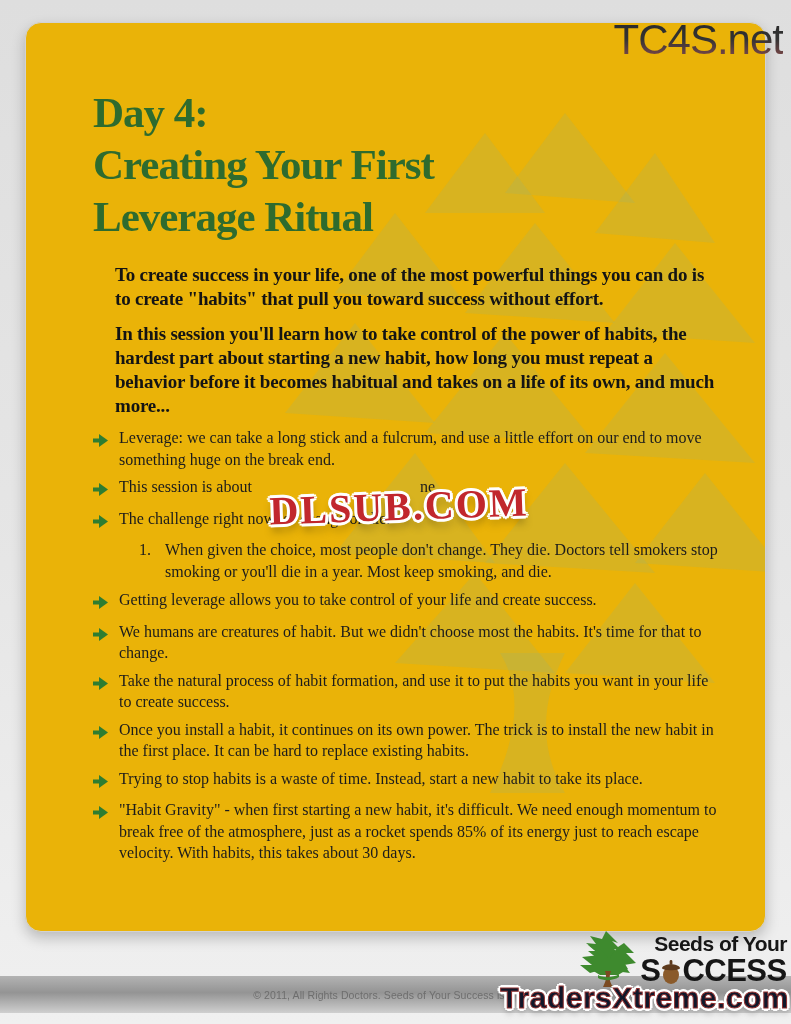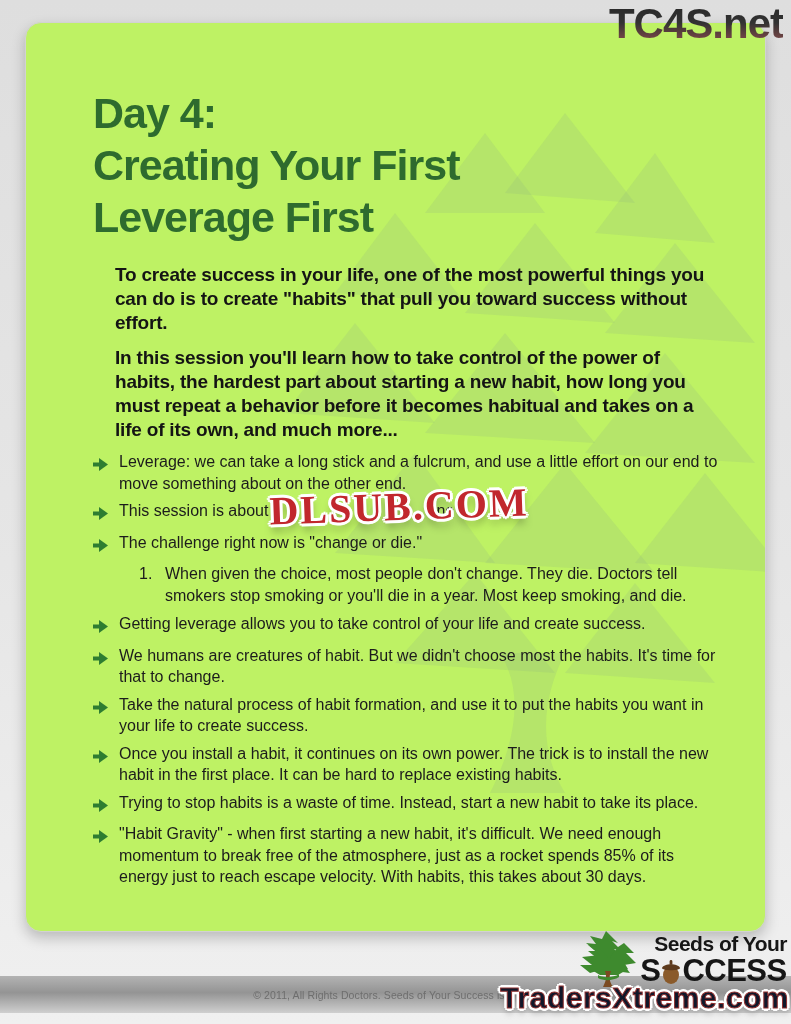--- a/index.html
+++ b/index.html
@@ -6,32 +6,32 @@
   html,body { width:791px; height:1024px; }
   body{
     font-family:"Liberation Sans", sans-serif;
     position:relative; overflow:hidden;
     background:linear-gradient(180deg,#dedede 0%,#e6e6e6 55%,#f0f0f0 100%);
   }
   .stage{ position:absolute; inset:0; width:791px; height:1024px; }
 
   
   .tc4s{
-    position:absolute; top:0; right:8px; z-index:6;
-    font-size:42px; font-weight:700; letter-spacing:-1px;
+    position:absolute; top:16px; right:8px; z-index:6;
+    font-size:42px; font-weight:400; letter-spacing:-1px;
     background:linear-gradient(180deg,#262626 0%,#333333 48%,#6e4444 78%,#9c6464 100%);
     -webkit-background-clip:text; background-clip:text; color:transparent;
   }
 
   
   .card{
     position:absolute; left:25px; top:22px; width:741px; height:910px;
-    background:#bef264; border:1px solid #d2d2d2; border-radius:16px;
+    background:#eab308; border:1px solid #d2d2d2; border-radius:16px;
     box-shadow:0 6px 14px rgba(0,0,0,.22);
-    overflow:hidden; z-index:1;
+    overflow:hidden; z-index:1;font-family:Liberation Serif, serif;
   }
   .bg-tree{ position:absolute; right:-30px; top:70px; z-index:0; }
   .content{ position:relative; z-index:2; padding:64px 46px 0 67px; }
 
   h1.title{
     color:#2e6b2e; font-size:43px; line-height:52px; font-weight:800;
     letter-spacing:-1px; margin-bottom:20px;
   }
   h1.title span{ display:block; }
 
@@ -125,33 +125,33 @@
         <polygon points="400,490 480,590 330,580"></polygon>
         <path d="M265,560 C290,600 280,650 255,700 L330,700 C300,650 310,600 330,560 Z"></path>
       </g>
     </svg>
 
     <div class="content">
 
       <h1 class="title">
         <span>Day 4:</span>
         <span>Creating Your First</span>
-        <span>Leverage First</span>
+        <span>Leverage Ritual</span>
       </h1>
 
       <p class="lead">To create success in your life, one of the most powerful things you can do is to create "habits" that pull you toward success without effort.</p>
       <p class="lead last">In this session you'll learn how to take control of the power of habits, the hardest part about starting a new habit, how long you must repeat a behavior before it becomes habitual and takes on a life of its own, and much more...</p>
 
       <ul class="bullets">
         <li>
           <span class="arrow"><svg width="15" height="13" viewBox="0 0 15 13">
                 <rect x="0" y="4.5" width="7" height="4" fill="#2e7d31"></rect>
                 <polygon points="6,0 15,6.5 6,13" fill="#2e7d31"></polygon>
               </svg></span>
-          <span class="btxt">Leverage: we can take a long stick and a fulcrum, and use a little effort on our end to move something about on the other end.</span>
+          <span class="btxt">Leverage: we can take a long stick and a fulcrum, and use a little effort on our end to move something huge on the break end.</span>
         </li>
         <li>
           <span class="arrow"><svg width="15" height="13" viewBox="0 0 15 13">
                 <rect x="0" y="4.5" width="7" height="4" fill="#2e7d31"></rect>
                 <polygon points="6,0 15,6.5 6,13" fill="#2e7d31"></polygon>
               </svg></span>
           <span class="btxt"><span>This session is about</span><span class="frag">ne</span></span>
         </li>
         <li>
           <span class="arrow"><svg width="15" height="13" viewBox="0 0 15 13">

